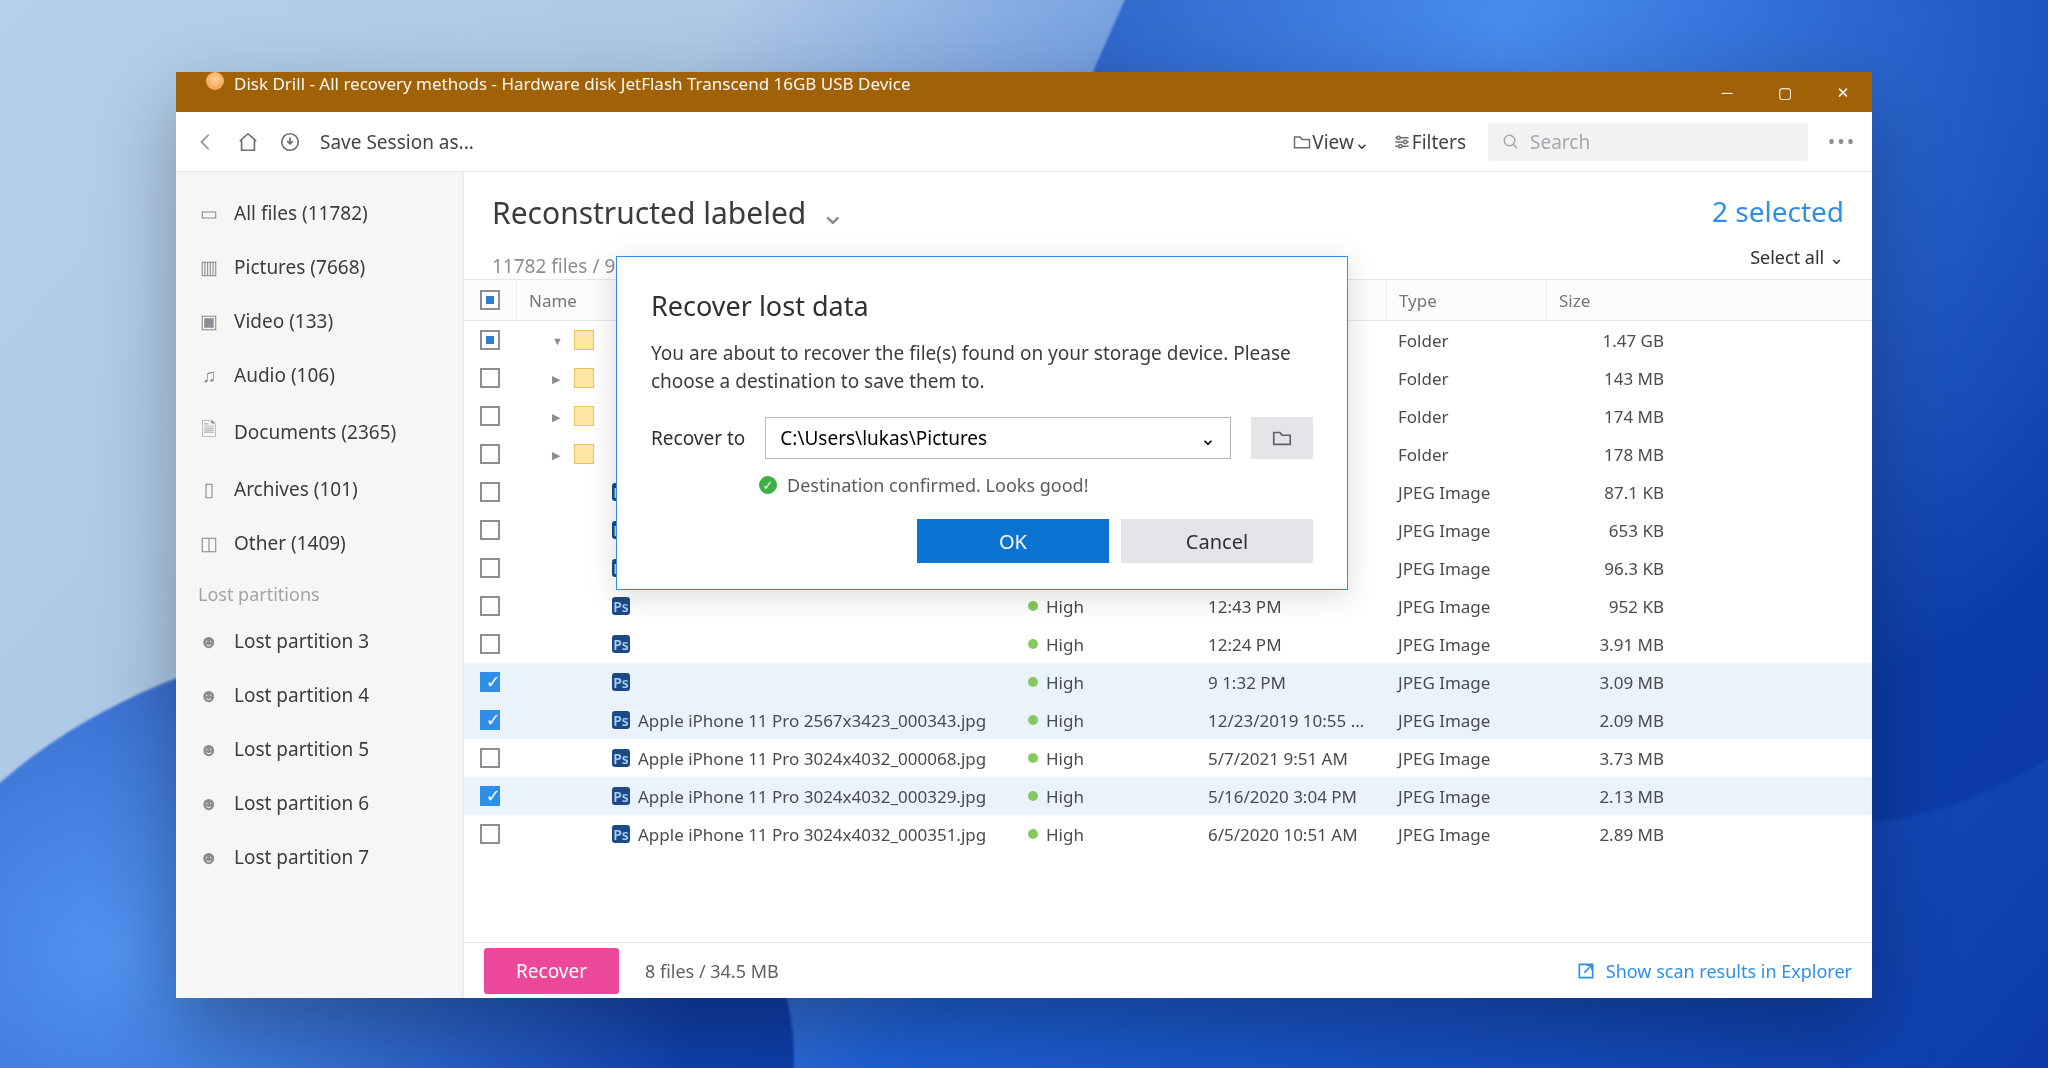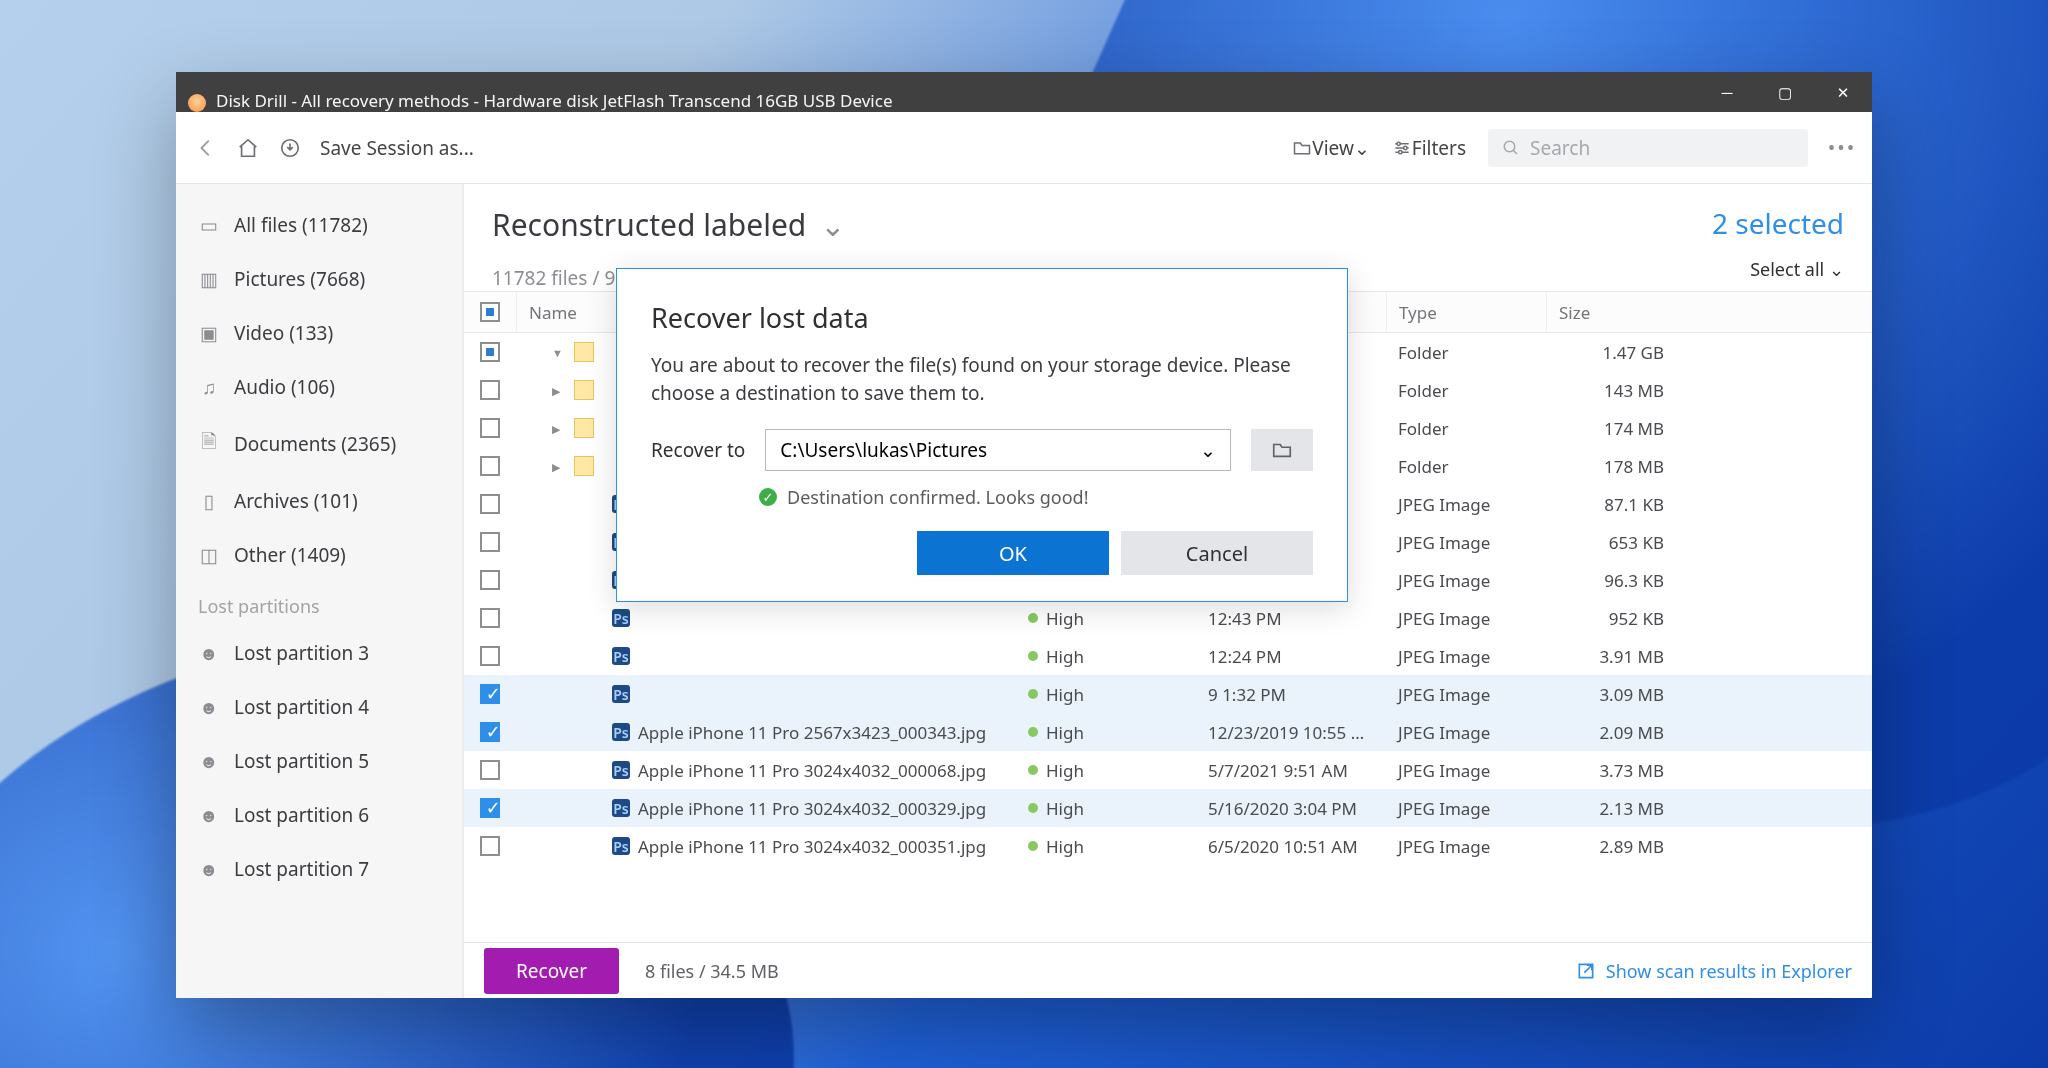--- a/index.html
+++ b/index.html
@@ -3,26 +3,26 @@
 <meta charset="utf-8">
 <style>
 * { margin: 0; padding: 0; box-sizing: border-box; font-family: "Segoe UI", system-ui, sans-serif; }
 body { background: linear-gradient(130deg, #b5d0ec 0%, #aec9e6 25%, #1f61d7 60%, #0c3ba8 100%); width: 2048px; height: 1068px; position: relative; overflow: hidden; }
 .bg-shape { position: absolute; border-radius: 50%/40%; background: radial-gradient(circle at 30% 30%, #4b8ff2, #0c3ba8 70%); filter: blur(1px); opacity: .9; }
 .bg-shape.a { width: 1200px; height: 1000px; top: -200px; right: -200px; transform: rotate(24deg); }
 .bg-shape.b { width: 900px; height: 800px; bottom: -380px; left: -120px; transform: rotate(-18deg); }
 
 .window { position: absolute; left: 176px; top: 72px; width: 1696px; height: 926px; background: #fff; box-shadow: 0 30px 80px rgba(0,0,0,.3); display: flex; flex-direction: column; border-radius: 1px; }
 
-.titlebar { background: #404040; height: 40px; display: flex; align-items: flex-end; color: #fff; font-size: 17px; padding-left: 12px; }
+.titlebar { background: #a16207; height: 40px; display: flex; align-items: flex-start; color: #fff; font-size: 17px; padding-left: 30px; }
 .title-icon { width: 18px; height: 18px; background: radial-gradient(circle at 50% 40%, #ffd199, #f4913f); border-radius: 50%; margin-right: 10px; }
 .title-text { flex: 1; opacity: .95; white-space: nowrap; overflow: hidden; text-overflow: ellipsis; padding-right: 8px; }
 .wbtn { width: 58px; height: 40px; display: flex; align-items: center; justify-content: center; font-size: 15px; color: #fff; }
 
-.toolbar { height: 72px; border-bottom: 1px solid #e6e6e6; display: flex; align-items: center; padding: 0 18px; gap: 18px; color: #444; font-size: 19px; }
+.toolbar { height: 60px; border-bottom: 1px solid #e6e6e6; display: flex; align-items: center; padding: 0 18px; gap: 18px; color: #444; font-size: 19px; }
 .tb-icon { width: 24px; height: 24px; display: inline-flex; align-items: center; justify-content: center; color: #666; }
 .tb-right { margin-left: auto; display: flex; align-items: center; gap: 22px; }
 .tb-select { display: flex; align-items: center; gap: 0; color: #444; }
 .search { background: #f1f2f4; width: 320px; height: 38px; border-radius: 3px; display: flex; align-items: center; padding: 0 14px; gap: 10px; color: #a6a8ad; }
 
 .body { flex: 1; display: flex; min-height: 0; }
 
 .sidebar { width: 288px; background: #f6f6f7; border-right: 2px solid #ececed; display: flex; flex-direction: column; padding-top: 14px; font-size: 19px; color: #3b3c40; overflow: hidden; }
 .side-item { display: flex; align-items: center; gap: 14px; padding: 14px 22px; cursor: pointer; }
 .side-item .ic { width: 22px; color: #8b8d92; font-size: 19px; text-align: center; }
@@ -54,21 +54,21 @@
 .indent1 { padding-left: 24px; }
 .indent2 { padding-left: 62px; }
 .ficon { width: 20px; height: 20px; background: #ffe8a6; border: 1px solid #e4c560; }
 .psicon { width: 18px; height: 18px; background: #1d4a86; color:#a9cff5; font-size:14px; font-weight:600; display:inline-flex; align-items:center; justify-content:center; border-radius:3px;}
 .tri { color:#8b8d93; font-size:11px; width: 14px; }
 .high { display:flex; align-items:center; gap:8px;}
 .dot { width:10px; height:10px; background:#87c861; border-radius:50%; }
 .size { text-align: right; padding-right: 22px !important; }
 
 .statusbar { height: 56px; border-top: 1px solid #e7e7e9; display: flex; align-items: center; padding: 0 20px; gap: 26px; font-size: 18px; color:#5f6166;}
-.recover-btn { background:#a21caf; color:#fff; padding:10px 32px; border-radius:3px; font-size:19px;}
+.recover-btn { background:#ec4899; color:#fff; padding:10px 32px; border-radius:3px; font-size:19px;}
 .link { margin-left:auto; color:#2f8fe8; display:flex; align-items:center; gap:10px;}
 
 .dialog { position:absolute; left:152px; top:84px; width:732px; background:#fff; border:1px solid #2f8fe8; box-shadow:0 6px 28px rgba(0,0,0,.15); padding:30px 34px 26px; }
 .dialog h2 { font-size:27px; font-weight:400; color:#2e3034; margin-bottom:16px;}
 .dialog p { font-size:19px; color:#3b3c40; line-height:1.45; margin-bottom:22px;}
 .dest-row { display:flex; align-items:center; gap:20px; margin-bottom:14px;}
 .dest-row .lbl { color:#2e3034; font-size:19px;}
 .combo { flex:1; height:42px; border:1px solid #b6b8bc; display:flex; align-items:center; padding:0 14px; justify-content:space-between; font-size:19px;}
 .browse { width:62px; height:42px; background:#e4e5e8; display:flex; align-items:center; justify-content:center; color:#5f6166;}
 .conf { display:flex; align-items:center; gap:10px; padding-left:108px; color:#5a5b5f; font-size:18px; margin-bottom:22px;}

